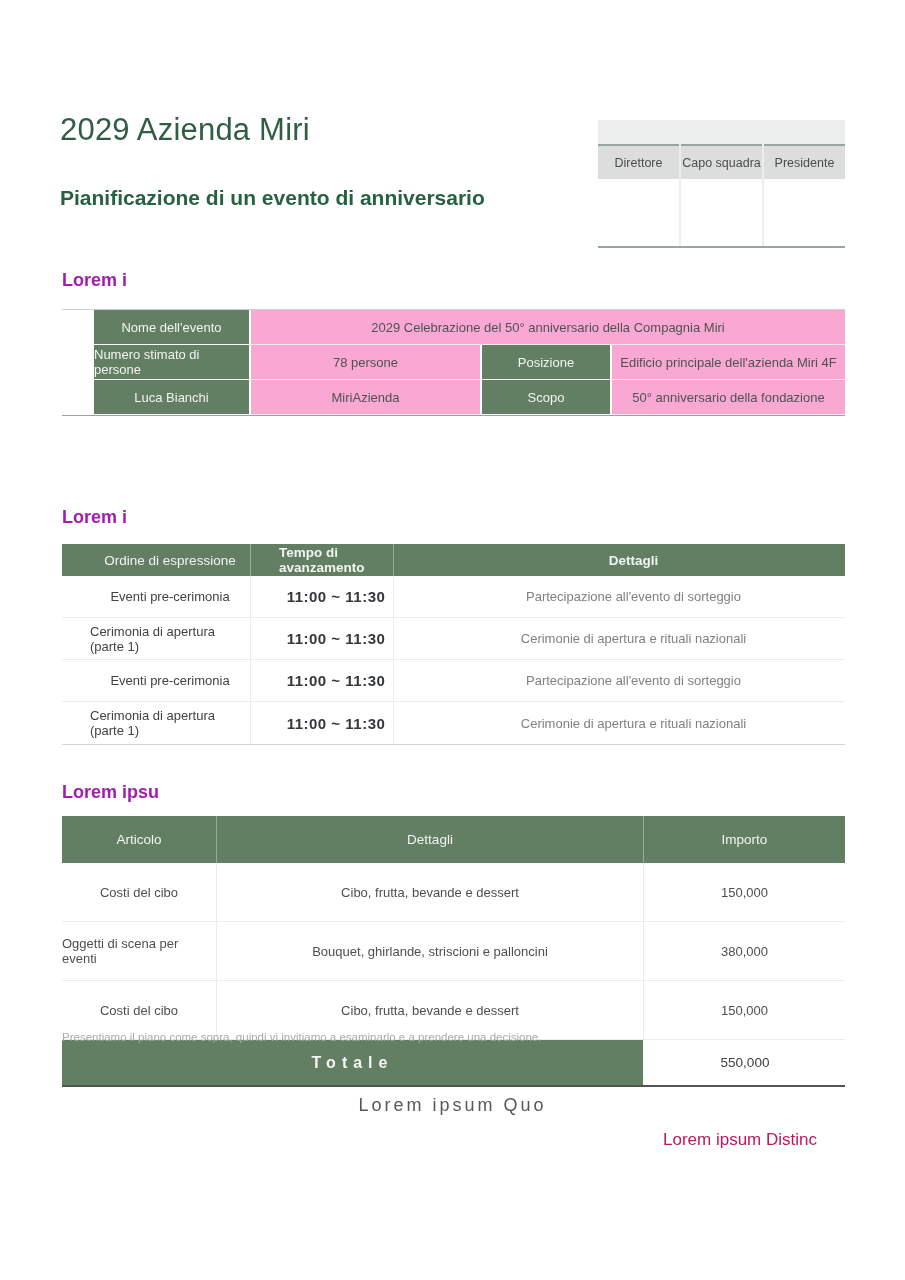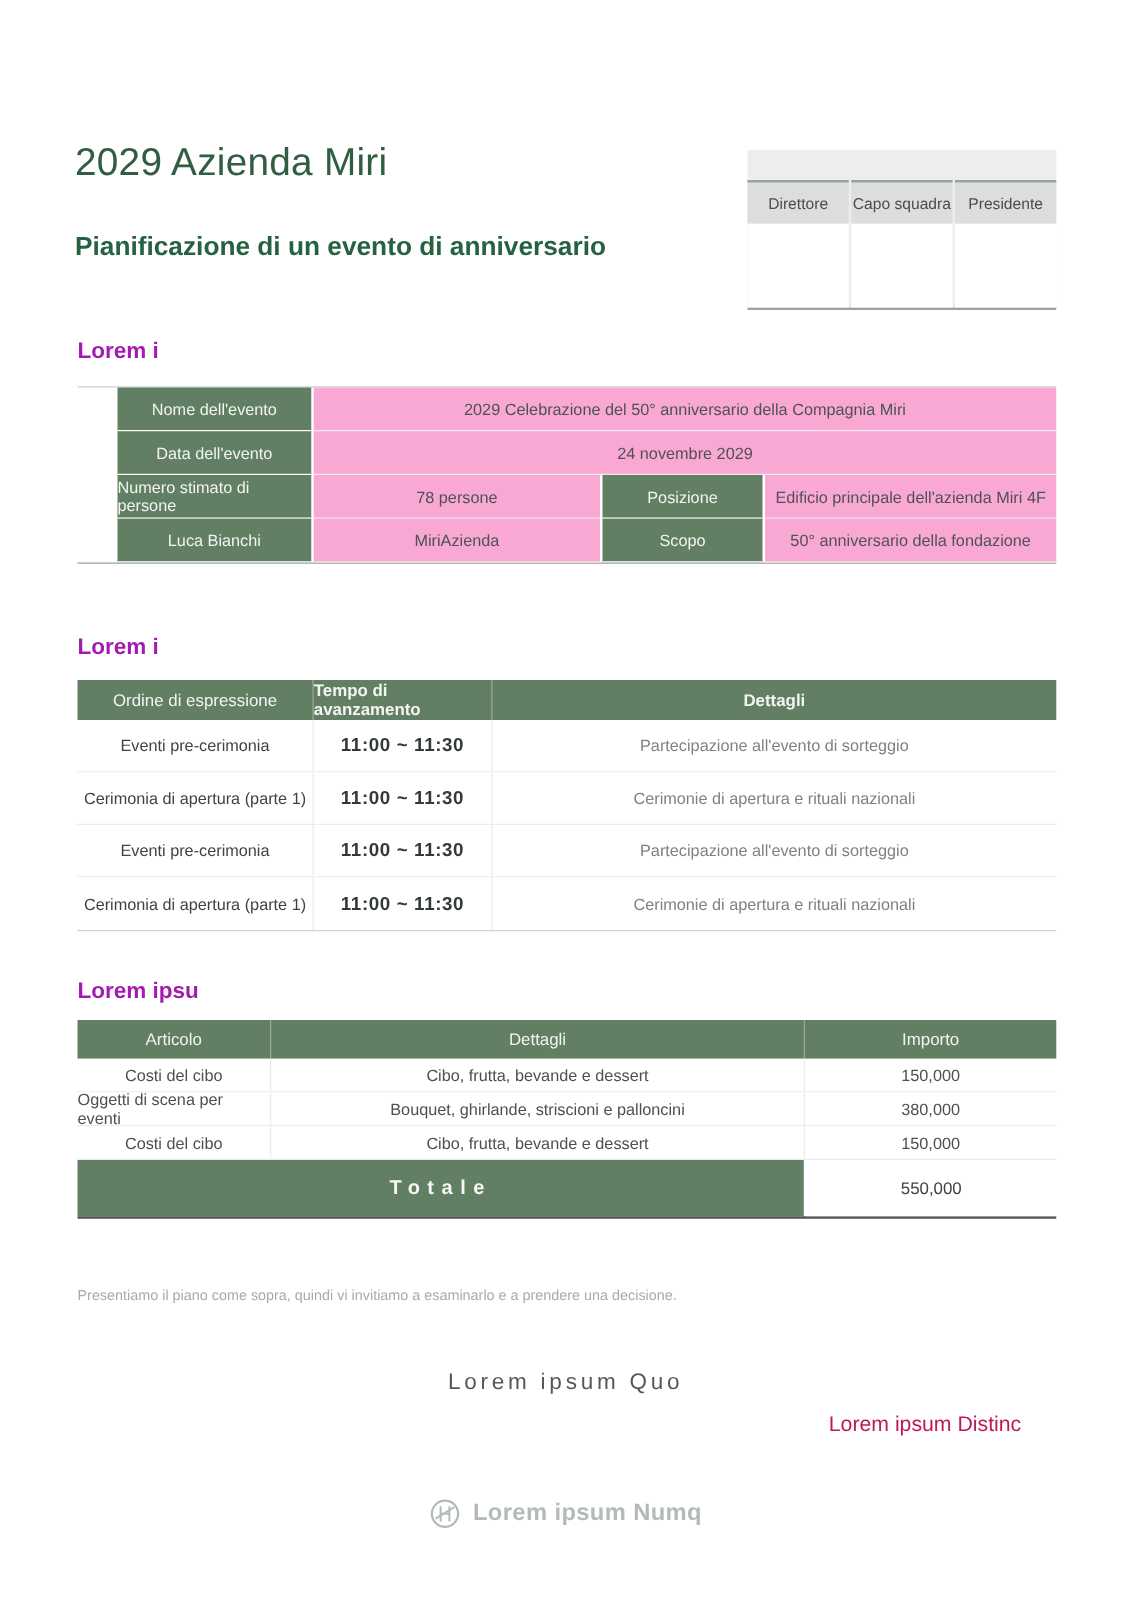--- a/index.html
+++ b/index.html
@@ -30,38 +30,38 @@
   .icell { display:flex; align-items:center; justify-content:center; font-size:13px; }
   .ilabel { background:#627e63; color:#f2f5f2; border-bottom:1px solid #ffffff; }
   .ivalue { background:#f9a8d4; color:#4f5254; border-bottom:1px solid #ebebeb; }
   .w-l1 { width:155px; } .w-v1 { width:229px; } .w-l2 { width:128px; } .flex1 { flex:1; }
 
   
   .sched-table { position:absolute; left:62px; top:544px; width:783px; border-bottom:1px solid #cfd4d4; }
   .srow { display:flex; }
   .shead { height:32px; background:#627e63; }
   .shead .scell { color:#f2f5f2; font-size:13.5px; }
-  .scell { display:flex; align-items:center; justify-content:center; }
+  .scell { display:flex; align-items:center; justify-content:center;padding-left:28px; }
   .shead .scell + .scell { border-left:1px solid rgba(255,255,255,0.35);font-weight:bold; }
   .sbody { height:42px; border-bottom:1px solid #ececec; background:#fff; }
   .sbody:last-child { border-bottom:none; }
   .sbody .scell + .scell { border-left:1px solid #ececec; }
   .sc1 { width:188px; } .sc2 { width:143px; } .sc3 { flex:1; }
   .s-order { color:#3f4345; font-size:13px; }
   .s-time { color:#33383a; font-size:15px; font-weight:600; letter-spacing:0.5px; }
   .s-details { color:#7d8284; font-size:13px; }
 
   
   .budget-table { position:absolute; left:62px; top:816px; width:783px; border-bottom:2px solid #4f5454; }
   .brow { display:flex; }
-  .bhead { height:31px; background:#627e63; }
+  .bhead { height:47px; background:#627e63; }
   .bhead .bcell { color:#f2f5f2; font-size:13.5px; }
   .bcell { display:flex; align-items:center; justify-content:center; }
   .bhead .bcell + .bcell { border-left:1px solid rgba(255,255,255,0.35); }
-  .bbody { height:27px; border-bottom:1px solid #ececec; background:#fff; }
+  .bbody { height:59px; border-bottom:1px solid #ececec; background:#fff; }
   .bbody .bcell + .bcell { border-left:1px solid #ececec; }
   .bc1 { width:154px; } .bc2 { width:427px; } .bc3 { flex:1; }
   .b-text { color:#4b5052; font-size:13px; }
   .trow { display:flex; height:45px; gap:2px; }
   .t-label { width:581px; background:#627e63; color:#f4f7f4; font-size:16px; font-weight:600;
              letter-spacing:6px; display:flex; align-items:center; justify-content:center; }
   .t-amount { flex:1; background:#fff; display:flex; align-items:center; justify-content:center;
               color:#3d4244; font-size:13.5px; }
 
   
@@ -93,24 +93,20 @@
       <div class="acell"></div>
     </div>
   </div>
 
   <div class="sec-heading h-info">Lorem i</div>
 
   <div class="info-table">
     <div class="irow">
       <div class="icell ilabel w-l1">Nome dell'evento</div>
       <div class="icell ivalue flex1">2029 Celebrazione del 50° anniversario della Compagnia Miri</div>
-    </div>
-    <div class="irow">
-      <div class="icell ilabel w-l1">Data dell'evento</div>
-      <div class="icell ivalue flex1">24 novembre 2029</div>
     </div>
     <div class="irow">
       <div class="icell ilabel w-l1">Numero stimato di persone</div>
       <div class="icell ivalue w-v1">78 persone</div>
       <div class="icell ilabel w-l2">Posizione</div>
       <div class="icell ivalue flex1">Edificio principale dell'azienda Miri 4F</div>
     </div>
     <div class="irow">
       <div class="icell ilabel w-l1">Luca Bianchi</div>
       <div class="icell ivalue w-v1">MiriAzienda</div>
@@ -175,24 +171,14 @@
     <div class="trow">
       <div class="t-label">Totale</div>
       <div class="t-amount">550,000</div>
     </div>
   </div>
 
   <div class="note">Presentiamo il piano come sopra, quindi vi invitiamo a esaminarlo e a prendere una decisione.</div>
   <div class="quo">Lorem ipsum Quo</div>
   <div class="distinc">Lorem ipsum Distinc</div>
 
-  <div class="brand">
-    <span style="display:flex;">
-      <svg width="26" height="26" viewBox="0 0 26 26" fill="none">
-        <circle cx="13" cy="13" r="10.5" stroke="#b3bbb9" stroke-width="1.8"></circle>
-        <path d="M9.5 7.5 V18.5 M16.5 7.5 V18.5 M9.5 13 H16.5" stroke="#b3bbb9" stroke-width="1.6" stroke-linecap="round"></path>
-        <path d="M6 16.5 L20 8" stroke="#b3bbb9" stroke-width="1.6" stroke-linecap="round"></path>
-      </svg>
-    </span>
-    <span class="brand-text">Lorem ipsum Numq</span>
-  </div>
 
 </div>
 
 </body></html>

